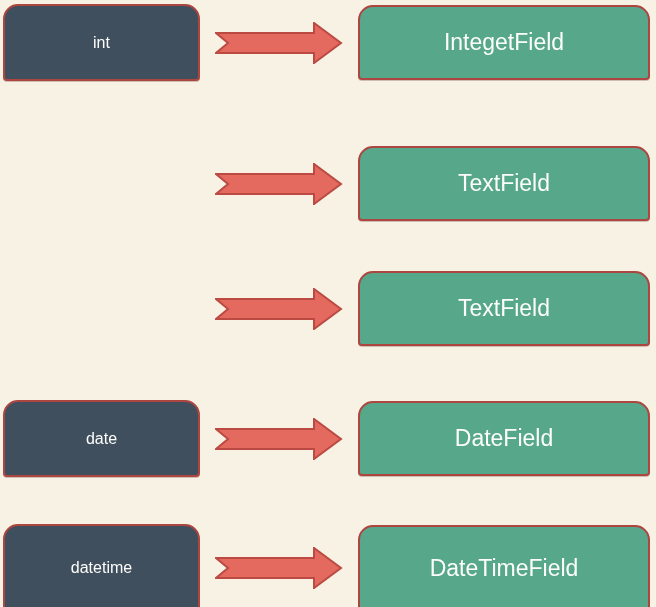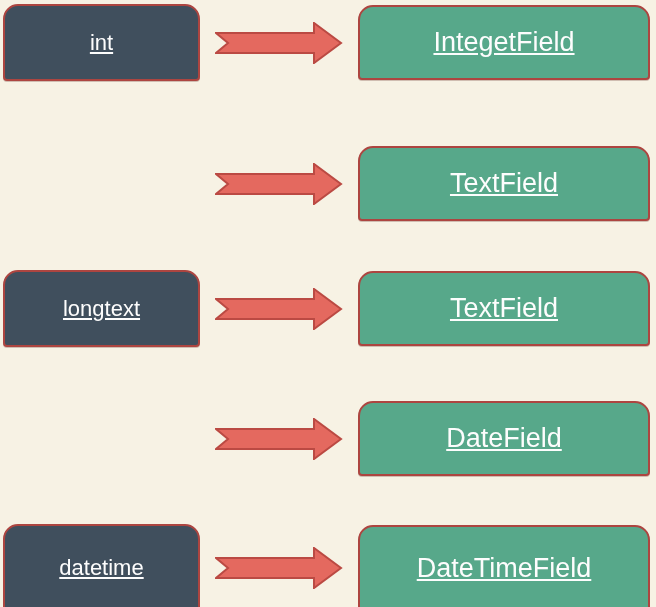--- a/index.html
+++ b/index.html
@@ -26,22 +26,22 @@
   .dst-box{
     position:absolute;left:358px;top:1px;width:288px;height:71px;
     background:var(--target-box-fill,#57a88a);
     border:2px solid var(--box-border,#ad4540);
     border-radius:15px 15px 4px 4px;
     display:flex;align-items:center;justify-content:center;
     box-shadow:0 1px 0 rgba(90,30,25,.25);
   }
   .row5 .src-box{height:84px;}
   .row5 .dst-box{height:83px;}
-  .src-label{color:var(--label-text,#fff);font-size:22px;line-height:1;text-decoration:underline;}
-  .dst-label{color:var(--label-text,#fff);font-size:27px;line-height:1;text-decoration:underline;}
+  .src-label{color:var(--label-text,#fff);font-size:16px;line-height:1;}
+  .dst-label{color:var(--label-text,#fff);font-size:23px;line-height:1;}
   .arrow{position:absolute;left:215px;top:18px;}
   .row5 .arrow{top:23px;}
   .arrow polygon{
     fill:var(--arrow-fill,#e4695f);
     stroke:var(--arrow-border,#bb4a43);
     stroke-width:2;
   }
 </style>
 </head>
 <body>
@@ -63,32 +63,32 @@
   <div class="row row2">
     <svg class="arrow" width="128" height="42" viewBox="0 0 128 42">
       <polygon points="1,11 99,11 99,1 126,21 99,41 99,31 1,31 13,21"></polygon>
     </svg>
     <div class="dst-box">
       <span class="dst-label">TextField</span>
     </div>
   </div>
 
   <div class="row row3">
-    <div class="src-box">
-      <span class="src-label">longtext</span>
-    </div>
     <svg class="arrow" width="128" height="42" viewBox="0 0 128 42">
       <polygon points="1,11 99,11 99,1 126,21 99,41 99,31 1,31 13,21"></polygon>
     </svg>
     <div class="dst-box">
       <span class="dst-label">TextField</span>
     </div>
   </div>
 
   <div class="row row4">
+    <div class="src-box">
+      <span class="src-label">date</span>
+    </div>
     <svg class="arrow" width="128" height="42" viewBox="0 0 128 42">
       <polygon points="1,11 99,11 99,1 126,21 99,41 99,31 1,31 13,21"></polygon>
     </svg>
     <div class="dst-box">
       <span class="dst-label">DateField</span>
     </div>
   </div>
 
   <div class="row row5">
     <div class="src-box">

